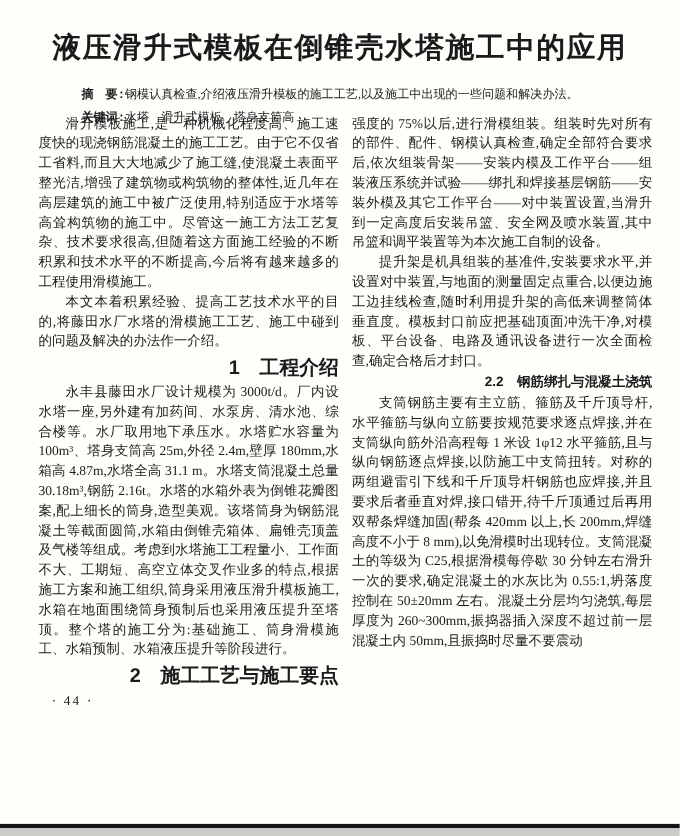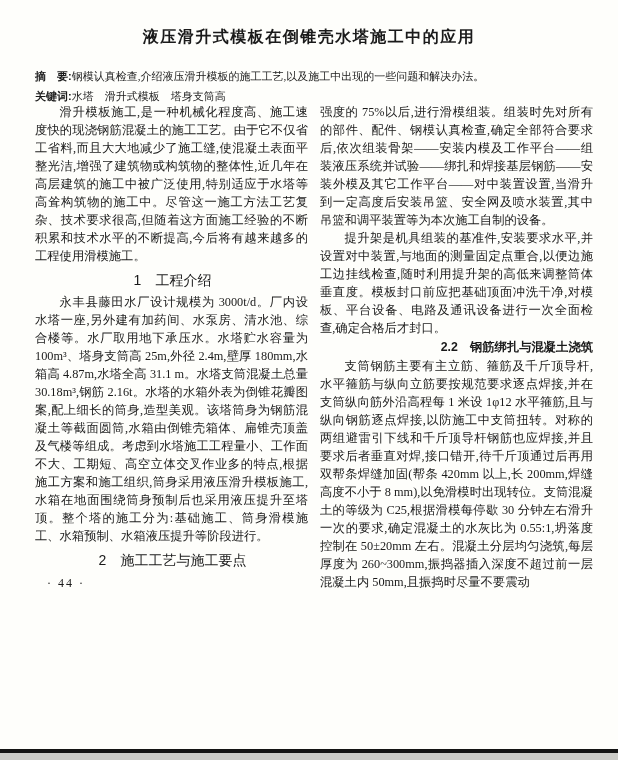--- a/index.html
+++ b/index.html
@@ -9,56 +9,57 @@
     background:#fefefb;
     color:#1a1a1a;
     font-family:"Liberation Serif", serif;
     overflow:hidden;
   }
   .title{
     padding-top:11px;
     text-align:center;
     font-family:"Liberation Sans", sans-serif;
     font-weight:bold;
-    font-size:16px;
+    font-size:26px;
     letter-spacing:1.5px;
     line-height:30px;
   }
   .meta{
     margin:14px 35px 0 35px;
     font-size:11px;
     line-height:20px;
   }
   .meta-row{white-space:nowrap;}
   .meta-label{
-    font-family:Liberation Sans, sans-serif;
+    font-family:Liberation Mono, monospace;
     font-weight:bold;
+    margin-left:39px;
   }
   .columns{
     position:absolute;
     top:103px;left:35px;right:16px;
     display:flex;
     gap:12px;
   }
   .col{
     width:273px;
     font-size:12.3px;
     line-height:18px;
     text-align:justify;
     text-justify:inter-ideograph;
   }
   .col p{margin:0;}
   .col p.indent{text-indent:2em;}
   .section-heading{
     font-family:"Liberation Sans", sans-serif;
-    font-weight:normal;
-    font-size:14px;
+    font-weight:bold;
+    font-size:18px;
     line-height:18px;
     margin:6px 0 4px 2px;
-    text-align:center;
+    text-align:right;
   }
   .sub-heading{
     font-family:"Liberation Sans", sans-serif;
     font-weight:bold;
     font-size:12.3px;
     line-height:18px;
     margin:1px 0 1px 2px;
     text-align:right;
   }
   .page-number{
@@ -89,20 +90,21 @@
 
   <div class="meta">
     <div class="meta-row"><span class="meta-label">摘　要:</span><span>钢模认真检查,介绍液压滑升模板的施工工艺,以及施工中出现的一些问题和解决办法。</span></div>
     <div class="meta-row"><span class="meta-label">关键词:</span><span>水塔　滑升式模板　塔身支筒高</span></div>
   </div>
 
   <div class="columns">
 
     <div class="col">
       <p class="indent">滑升模板施工,是一种机械化程度高、施工速度快的现浇钢筋混凝土的施工工艺。由于它不仅省工省料,而且大大地减少了施工缝,使混凝土表面平整光洁,增强了建筑物或构筑物的整体性,近几年在高层建筑的施工中被广泛使用,特别适应于水塔等高耸构筑物的施工中。尽管这一施工方法工艺复杂、技术要求很高,但随着这方面施工经验的不断积累和技术水平的不断提高,今后将有越来越多的工程使用滑模施工。</p>
+      <p class="indent">本文本着积累经验、提高工艺技术水平的目的,将藤田水厂水塔的滑模施工工艺、施工中碰到的问题及解决的办法作一介绍。</p>
       <h2 class="section-heading">1　工程介绍</h2>
       <p class="indent">永丰县藤田水厂设计规模为 3000t/d。厂内设水塔一座,另外建有加药间、水泵房、清水池、综合楼等。水厂取用地下承压水。水塔贮水容量为 100m³、塔身支筒高 25m,外径 2.4m,壁厚 180mm,水箱高 4.87m,水塔全高 31.1 m。水塔支筒混凝土总量 30.18m³,钢筋 2.16t。水塔的水箱外表为倒锥花瓣图案,配上细长的筒身,造型美观。该塔筒身为钢筋混凝土等截面圆筒,水箱由倒锥壳箱体、扁锥壳顶盖及气楼等组成。考虑到水塔施工工程量小、工作面不大、工期短、高空立体交叉作业多的特点,根据施工方案和施工组织,筒身采用液压滑升模板施工,水箱在地面围绕筒身预制后也采用液压提升至塔顶。整个塔的施工分为:基础施工、筒身滑模施工、水箱预制、水箱液压提升等阶段进行。</p>
       <h2 class="section-heading">2　施工工艺与施工要点</h2>
       <div class="page-number">· 44 ·</div>
     </div>
 
     <div class="col">
       <p>强度的 75%以后,进行滑模组装。组装时先对所有的部件、配件、钢模认真检查,确定全部符合要求后,依次组装骨架——安装内模及工作平台——组装液压系统并试验——绑扎和焊接基层钢筋——安装外模及其它工作平台——对中装置设置,当滑升到一定高度后安装吊篮、安全网及喷水装置,其中吊篮和调平装置等为本次施工自制的设备。</p>
       <p class="indent">提升架是机具组装的基准件,安装要求水平,并设置对中装置,与地面的测量固定点重合,以便边施工边挂线检查,随时利用提升架的高低来调整筒体垂直度。模板封口前应把基础顶面冲洗干净,对模板、平台设备、电路及通讯设备进行一次全面检查,确定合格后才封口。</p>
       <h3 class="sub-heading">2.2　钢筋绑扎与混凝土浇筑</h3>

